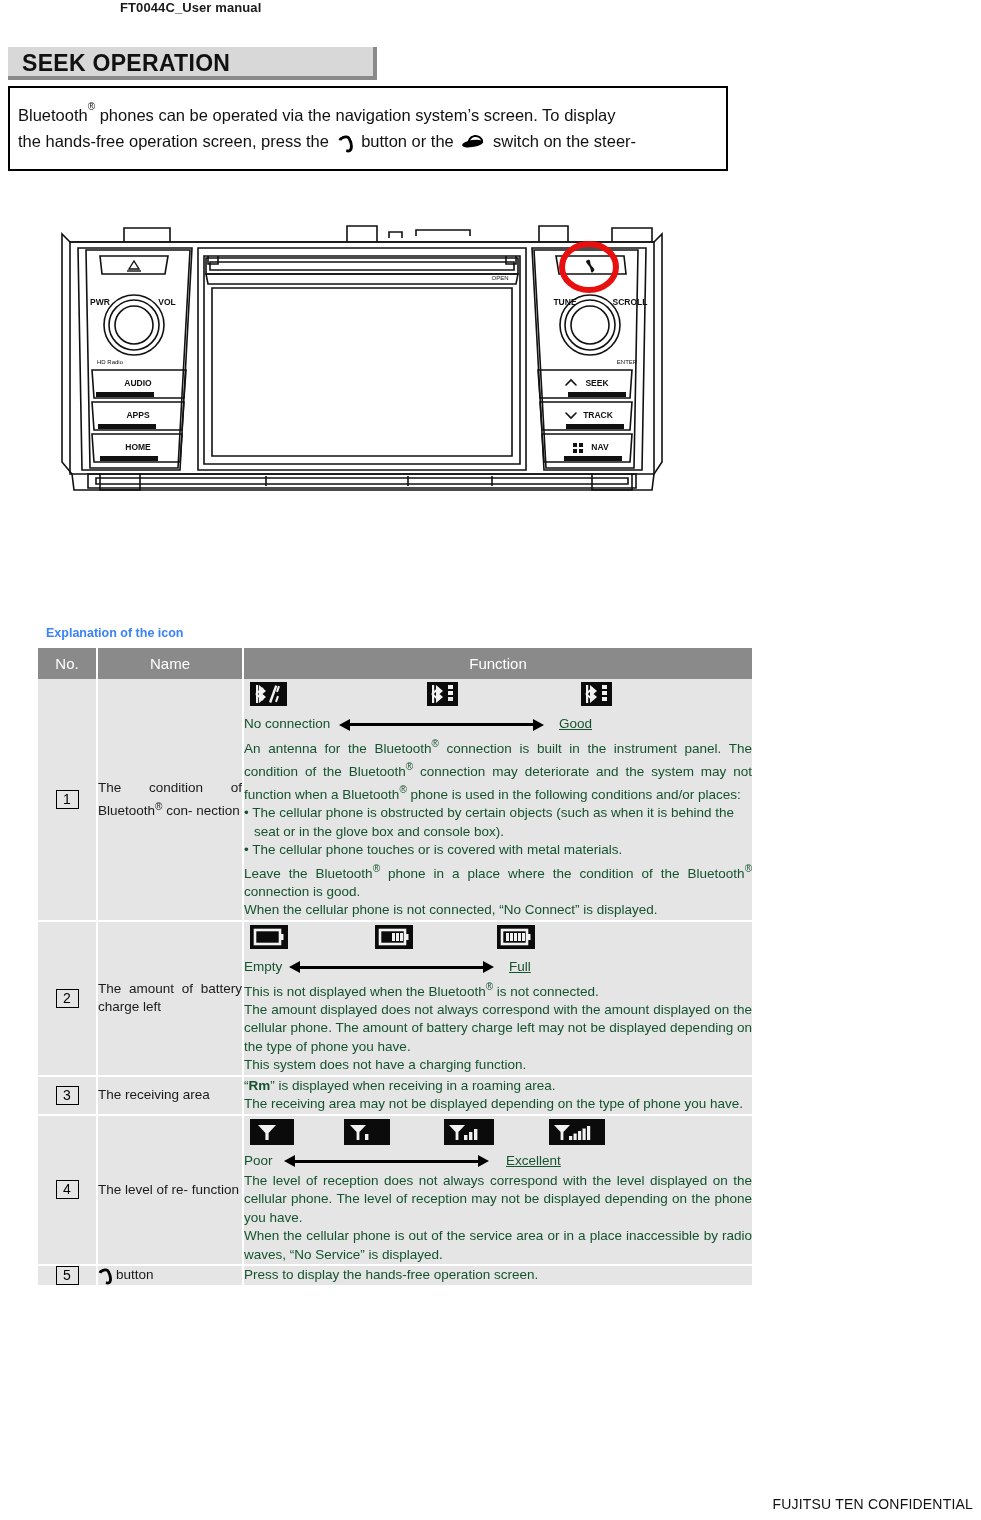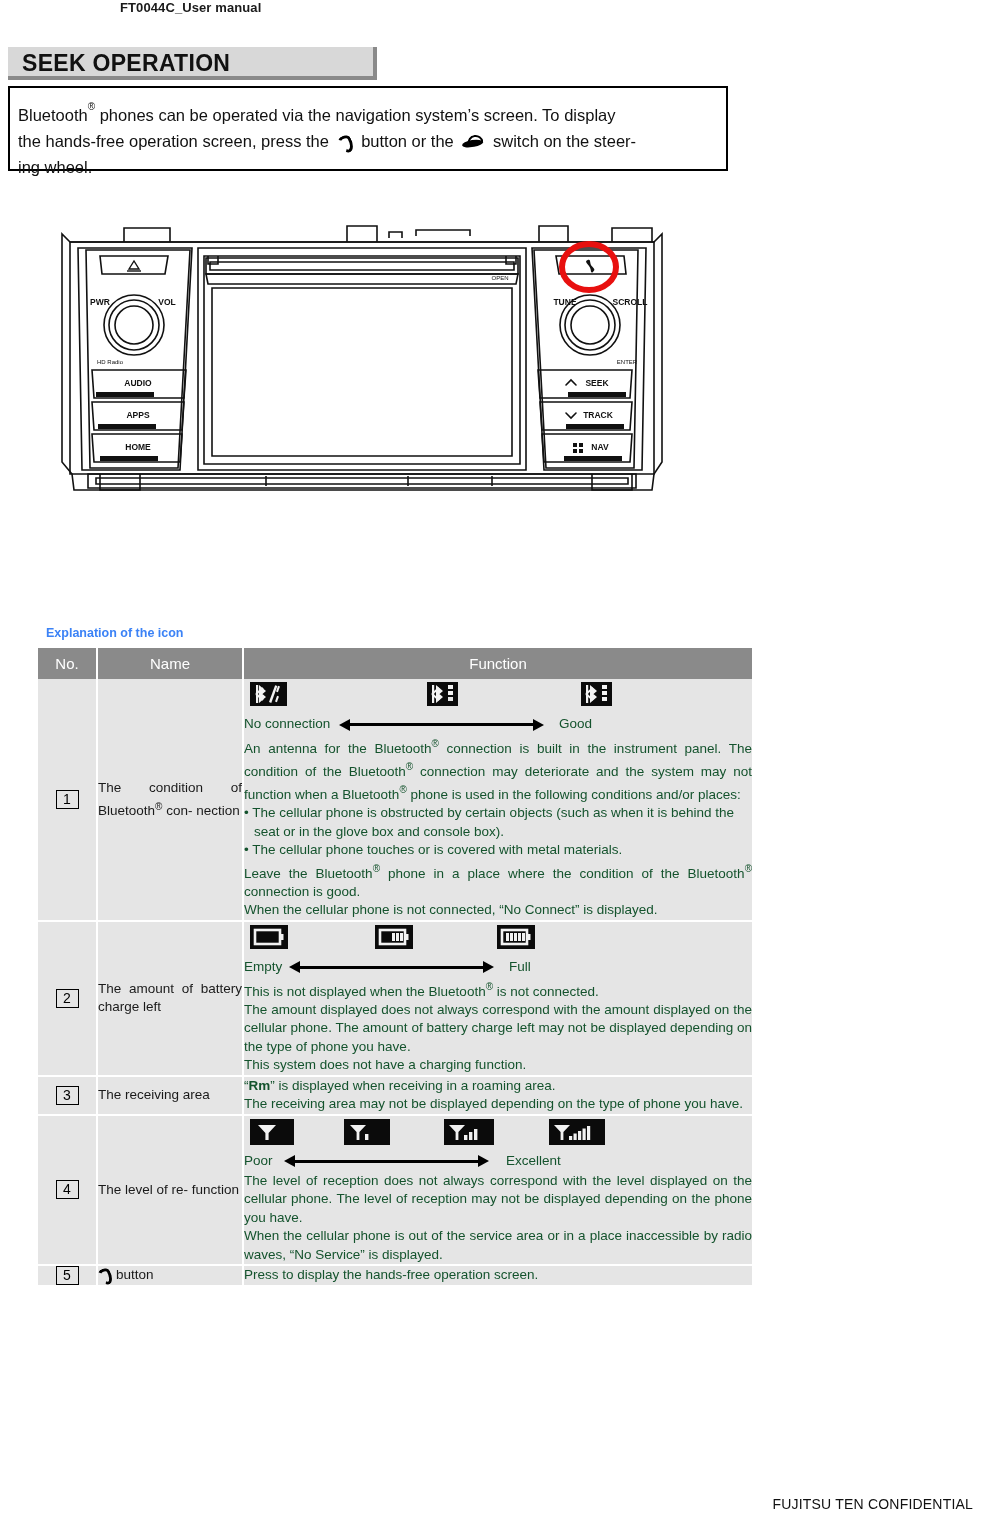--- a/index.html
+++ b/index.html
@@ -231,21 +231,21 @@
 
   
   .scale-row {
     position: relative;
     height: 20px;
     margin-bottom: 1px;
     font-size: 13.5px;
     line-height: 20px;
   }
   .scale-row .lbl-left  { position: absolute; left: 0; top: 0; }
-  .scale-row .lbl-right { position: absolute; top: 0; }
+  .scale-row .lbl-right { position: absolute; top: 0; text-decoration: underline; }
   .arrow2 {
     position: absolute;
     top: 9px;
     height: 3px;
     background: #000;
   }
   .arrow2::before, .arrow2::after {
     content: "";
     position: absolute;
     top: -4.5px;
@@ -300,21 +300,20 @@
   <div class="intro-line">
     <span>Bluetooth</span><sup class="reg"><sup class="reg">®</sup></sup><span> phones can be operated via the navigation system’s screen. To display</span>
   </div>
   <div class="intro-line">
     <span>the hands-free operation screen, press the</span>
     <span class="glyph-inline handset"></span>
     <span>button or the</span>
     <span class="glyph-inline tel-switch"></span>
     <span>switch on the steer-</span>
   </div>
-  <div class="intro-line">ing wheel.</div>
 </div>
 
 <div class="device-wrap">
 <svg width="620" height="290" viewBox="0 0 620 290" xmlns="http://www.w3.org/2000/svg">
   <g fill="none" stroke="#111" stroke-width="1.6">
 
     <path d="M18 30 L10 22 L10 250 L20 262 L22 278 L600 278 L602 262 L610 250 L610 22 L602 30 Z"></path>
     <path d="M18 30 L602 30 L602 262 L18 262 Z"></path>
 
     <path d="M72 30 L72 16 L118 16 L118 30"></path>

